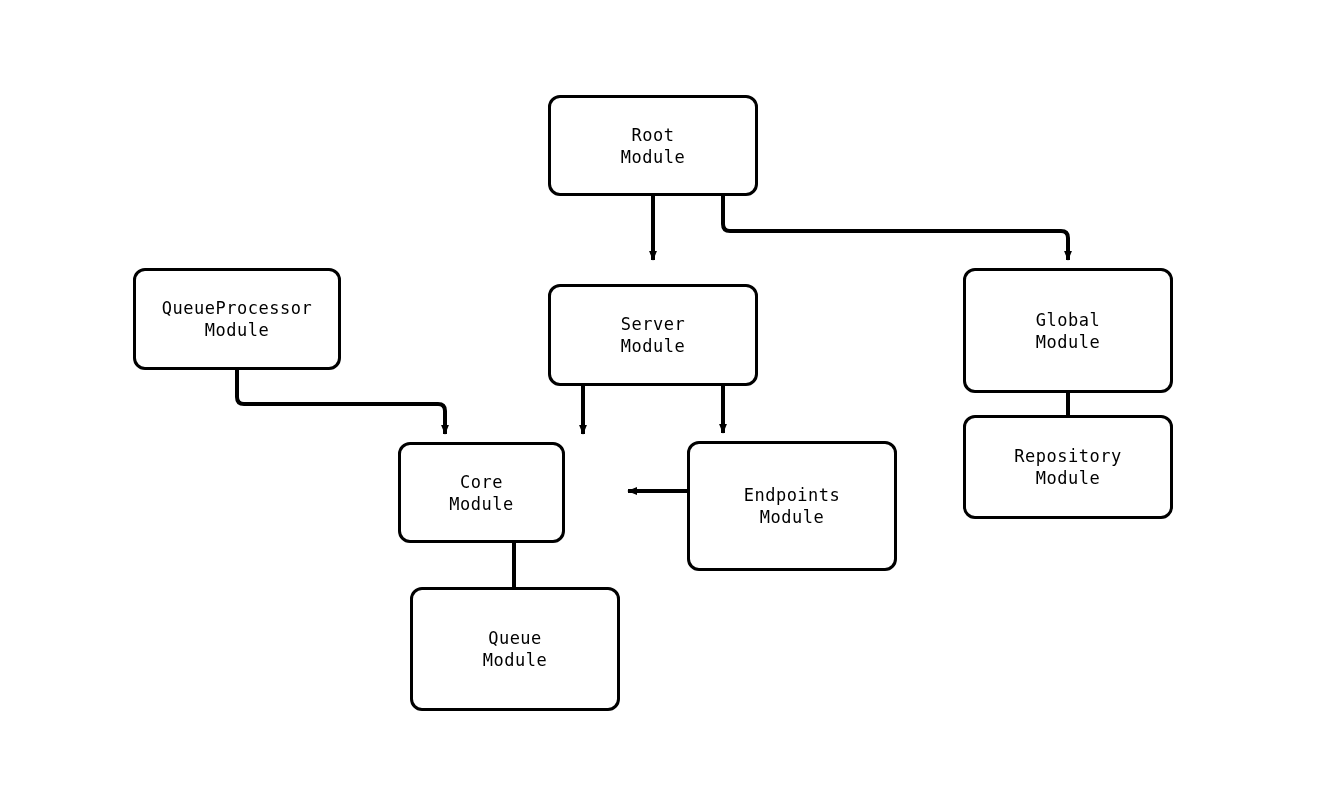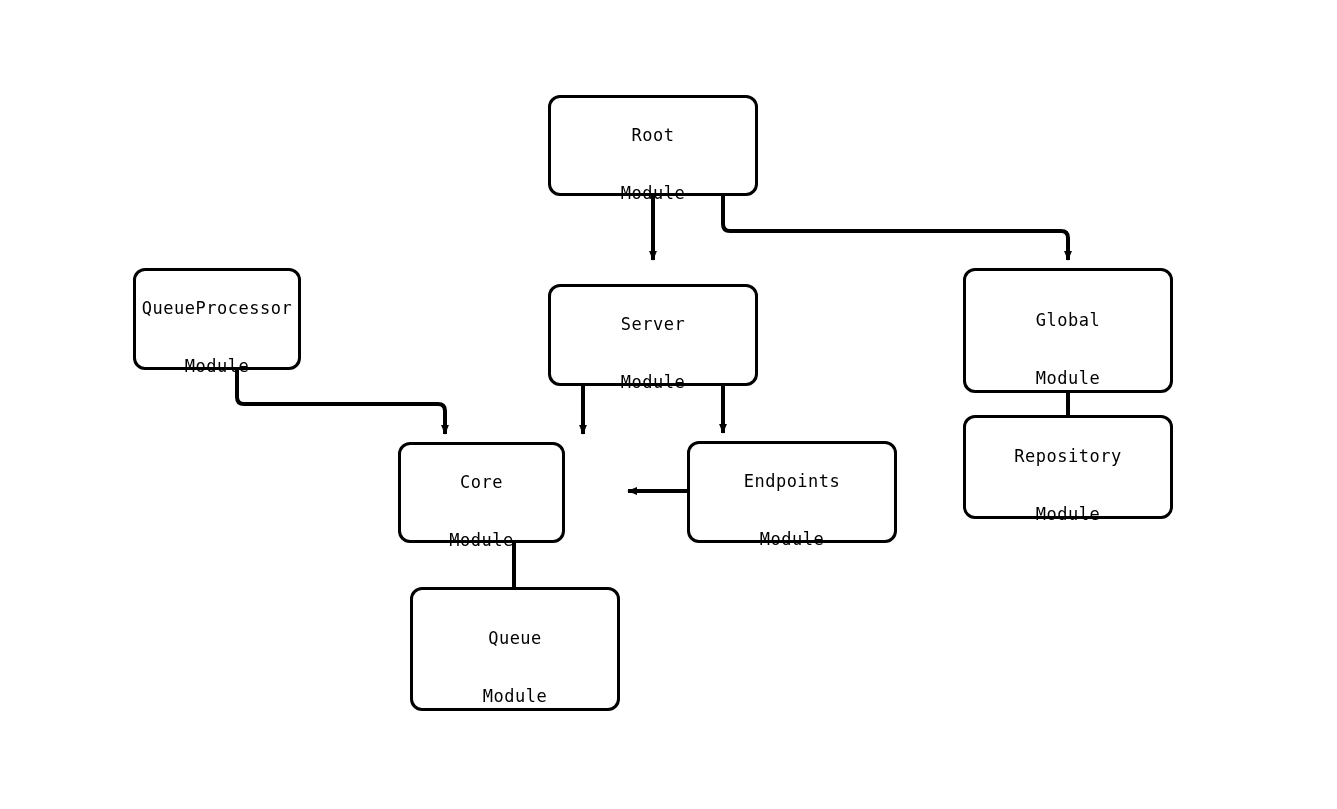--- a/index.html
+++ b/index.html
@@ -39,21 +39,20 @@
     justify-content: center;
     z-index: 2;
   }
   .node-line {
     font-family: "DejaVu Sans Mono", "Liberation Mono", monospace;
     font-size: 17px;
     line-height: 22px;
     color: #000000;
     white-space: pre;
     letter-spacing: 0.5px;
-    margin-top: 36px;
   }
 </style>
 </head>
 <body>
 
 <div id="diagram-canvas">
 
   <svg id="edge-layer" viewBox="0 0 1337 809" xmlns="http://www.w3.org/2000/svg">
     <defs>
       <marker id="arrowhead" markerWidth="10" markerHeight="8" refX="9.2" refY="4" orient="auto" markerUnits="userSpaceOnUse">
@@ -76,41 +75,41 @@
     <path d="M687,491 L628,491" fill="none" stroke="#000000" stroke-width="4" marker-end="url(#arrowhead)"></path>
 
     <path d="M514,543 L514,606" fill="none" stroke="#000000" stroke-width="4" marker-end="url(#arrowhead)"></path>
   </svg>
 
   <div class="node" style="left:548px; top:95px; width:210px; height:101px;">
     <span class="node-line">Root</span>
     <span class="node-line">Module</span>
   </div>
 
-  <div class="node" style="left:133px; top:268px; width:168px; height:102px;">
+  <div class="node" style="left:133px; top:268px; width:208px; height:102px;">
     <span class="node-line">QueueProcessor</span>
     <span class="node-line">Module</span>
   </div>
 
   <div class="node" style="left:548px; top:284px; width:210px; height:102px;">
     <span class="node-line">Server</span>
     <span class="node-line">Module</span>
   </div>
 
   <div class="node" style="left:963px; top:268px; width:210px; height:125px;">
     <span class="node-line">Global</span>
     <span class="node-line">Module</span>
   </div>
 
   <div class="node" style="left:398px; top:442px; width:167px; height:101px;">
     <span class="node-line">Core</span>
     <span class="node-line">Module</span>
   </div>
 
-  <div class="node" style="left:687px; top:441px; width:210px; height:102px;">
+  <div class="node" style="left:687px; top:441px; width:210px; height:130px;">
     <span class="node-line">Endpoints</span>
     <span class="node-line">Module</span>
   </div>
 
   <div class="node" style="left:963px; top:415px; width:210px; height:104px;">
     <span class="node-line">Repository</span>
     <span class="node-line">Module</span>
   </div>
 
   <div class="node" style="left:410px; top:587px; width:210px; height:124px;">

